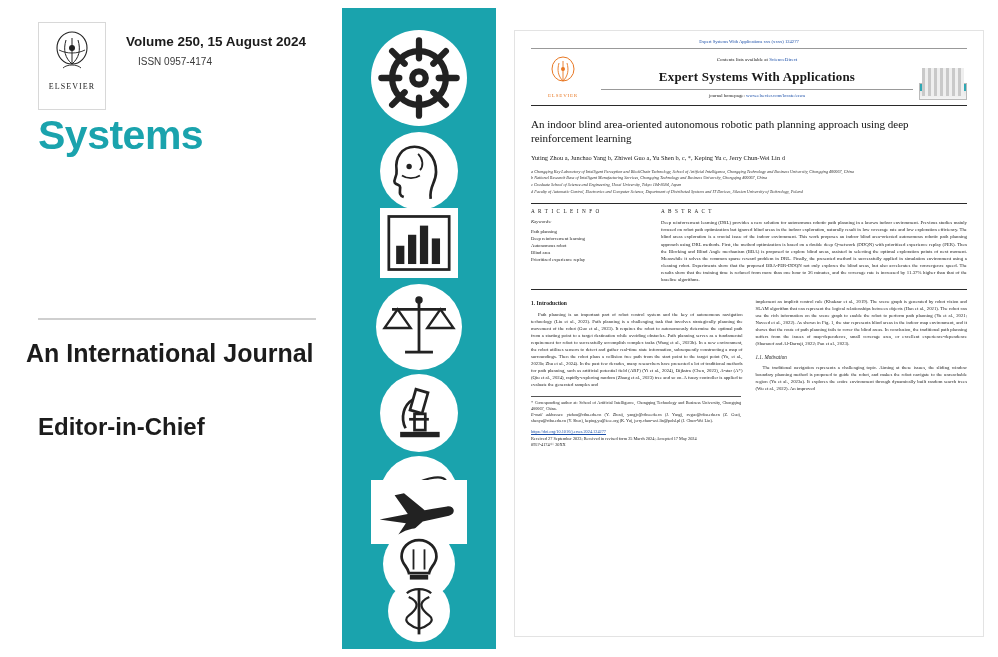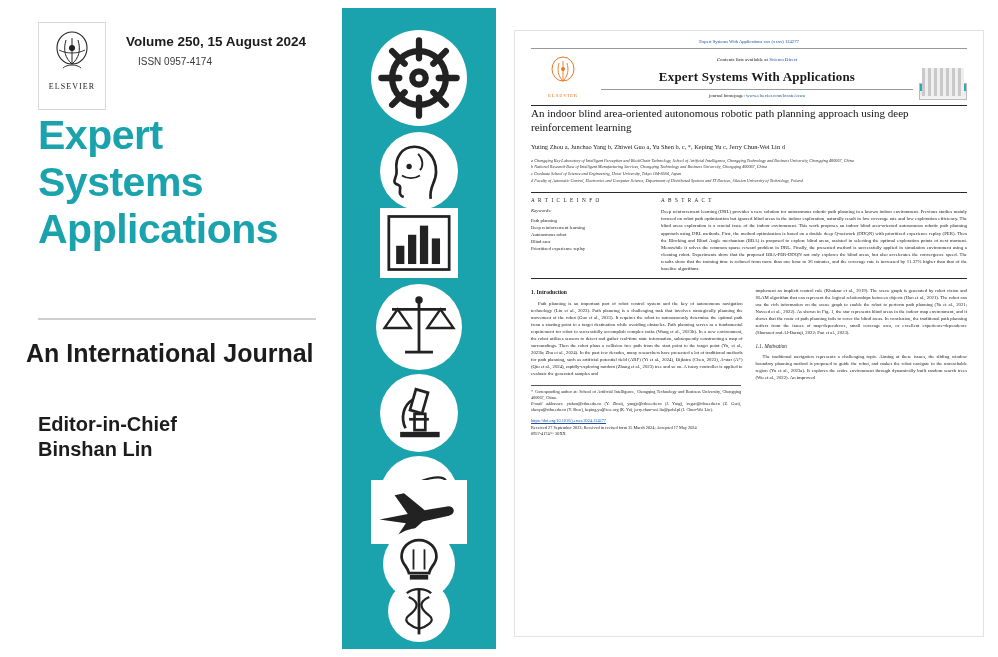--- a/index.html
+++ b/index.html
@@ -19,21 +19,21 @@
 
   .vol-line{position:absolute;left:112px;top:26px;font-family:"Liberation Sans",sans-serif;font-weight:bold;font-size:13.5px;color:#1b1b1b;}
   .issn-line{position:absolute;left:112px;top:48px;font-family:"Liberation Sans",sans-serif;font-size:10px;color:#3a3a3a;margin-left:12px;}
 
   .title-block{position:absolute;left:24px;top:104px;width:296px;}
   .title-block div{font-family:"Liberation Sans",sans-serif;font-weight:bold;color:#1aa3ad;font-size:41px;line-height:47px;letter-spacing:-0.5px;}
 
   .rule{position:absolute;left:24px;top:310px;width:278px;height:2px;background:#cfcfcf;}
 
   .subtitle{position:absolute;left:12px;top:330px;width:290px;font-family:"Liberation Sans",sans-serif;font-weight:bold;font-size:25px;line-height:31px;color:#1c1c1c;}
-  .editor-label{position:absolute;left:24px;top:405px;font-family:"Liberation Sans",sans-serif;font-weight:bold;font-size:20px;color:#1c1c1c;text-align:right;}
+  .editor-label{position:absolute;left:24px;top:405px;font-family:"Liberation Sans",sans-serif;font-weight:bold;font-size:24px;color:#1c1c1c;text-align:right;}
   .editor-name{position:absolute;left:24px;top:430px;font-family:"Liberation Sans",sans-serif;font-weight:bold;font-size:20px;color:#1c1c1c;}
 
   .icon-col{position:absolute;left:0;top:0;width:154px;height:641px;}
   .ic{position:absolute;left:50%;transform:translateX(-50%);background:#ffffff;display:flex;align-items:center;justify-content:center;}
   .ic.circle{border-radius:50%;}
   .ic svg{display:block;}
 
   
   .paper{position:absolute;left:514px;top:30px;width:470px;height:607px;background:#ffffff;border:1px solid #e3e3e3;box-sizing:border-box;padding:8px 16px 10px 16px;font-size:5.1px;line-height:1.35;color:#1a1a1a;}
   .runhead{text-align:center;font-size:4.6px;color:#1a4ea8;border-bottom:0.5px solid #999;padding-bottom:3px;margin-bottom:5px;}
@@ -44,21 +44,21 @@
   .mast-mid{flex:1;text-align:center;display:flex;flex-direction:column;justify-content:center;gap:4px;}
   .mast-mid .cl{font-size:5px;}
   .mast-mid .cl a{color:#1a4ea8;text-decoration:none;}
   .mast-mid .jt{font-family:"Liberation Serif",serif;font-weight:bold;font-size:13px;letter-spacing:0.2px;}
   .mast-mid .jh{font-size:4.8px;border-top:0.5px solid #999;padding-top:3px;}
   .mast-mid .jh a{color:#1a4ea8;text-decoration:none;}
   .mast-cover{width:46px;flex:0 0 46px;border:0.6px solid #bbb;background:linear-gradient(180deg,#2fa8b4 0%,#2fa8b4 48%,#e7e7e7 48%,#f4f4f4 100%);position:relative;}
   .mast-cover .mc-t{font-size:4px;color:#fff;padding:3px 2px;font-family:"Liberation Sans",sans-serif;font-weight:bold;line-height:1.15;}
   .mast-cover .mc-b{position:absolute;left:2px;right:2px;bottom:3px;height:28px;background:repeating-linear-gradient(90deg,#c9c9c9 0 3px,#efefef 3px 6px);}
 
-  .art-title{font-size:11px;line-height:14px;font-family:"Liberation Serif",serif;color:#111;}
+  .art-title{margin-top:11px;font-size:11px;line-height:14px;font-family:"Liberation Serif",serif;color:#111;}
   .authors{margin-top:9px;font-size:6.4px;}
   .affil{margin-top:6px;font-size:4.2px;font-style:italic;color:#333;line-height:1.5;}
   .affil div{margin-bottom:0.5px;}
 
   .absbar{margin-top:8px;border-top:0.7px solid #2a2a2a;border-bottom:0.7px solid #2a2a2a;padding:4px 0 6px 0;display:flex;gap:12px;}
   .ai-col{width:118px;flex:0 0 118px;}
   .ab-col{flex:1;}
   .sec-h{font-size:5.2px;letter-spacing:1.1px;font-family:"Liberation Serif",serif;font-weight:normal;margin-bottom:4px;}
   .kw-h{font-style:italic;font-size:4.8px;margin-bottom:2px;}
   .kw{font-size:4.7px;line-height:1.5;}
@@ -98,30 +98,27 @@
               <circle cx="21" cy="20" r="3" fill="#222"></circle>
             </svg>
           </div>
           <div class="elsevier-word">ELSEVIER</div>
         </div>
 
         <div class="vol-line">Volume 250, 15 August 2024</div>
         <div class="issn-line">ISSN 0957-4174</div>
 
         <div class="title-block">
-          <div>Expert</div>
           <div>Systems</div>
-          <div>Applications</div>
         </div>
 
         <div class="rule"></div>
 
         <div class="subtitle">An International Journal</div>
         <div class="editor-label">Editor-in-Chief</div>
-        <div class="editor-name">Binshan Lin</div>
       </div>
 
       <div class="cover-right">
         <div class="icon-col">
 
           <div class="ic circle" style="top:22px;width:96px;height:96px;">
             <svg viewBox="0 0 96 96" width="86" height="86">
               <circle cx="48" cy="48" r="30" fill="none" stroke="#222" stroke-width="7"></circle>
               <circle cx="48" cy="48" r="11" fill="#222"></circle>
               <circle cx="48" cy="48" r="4" fill="#fff"></circle>

